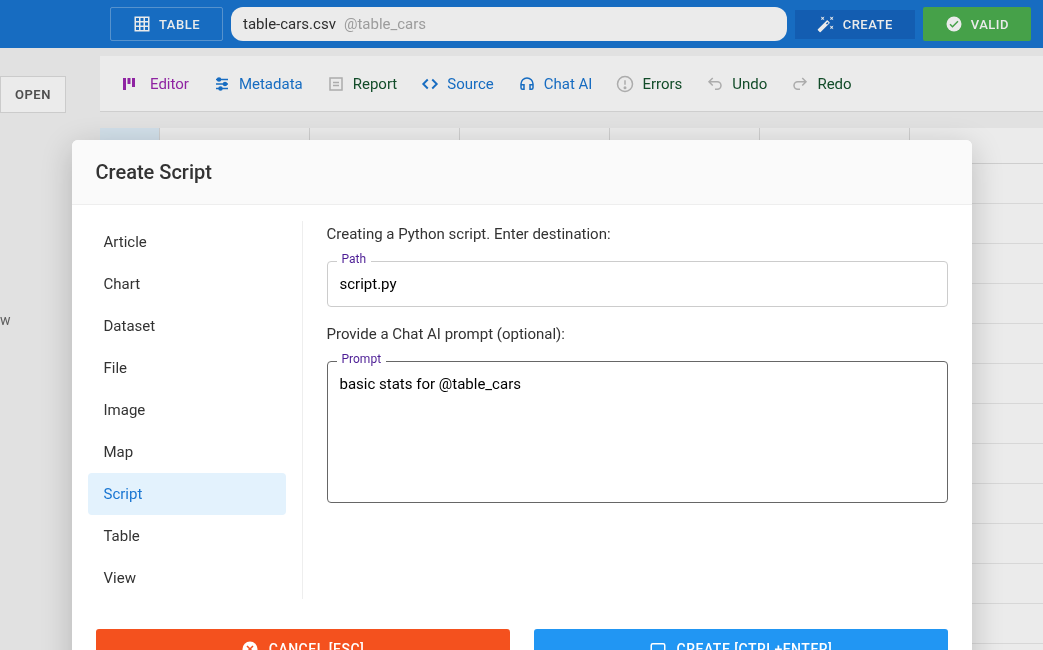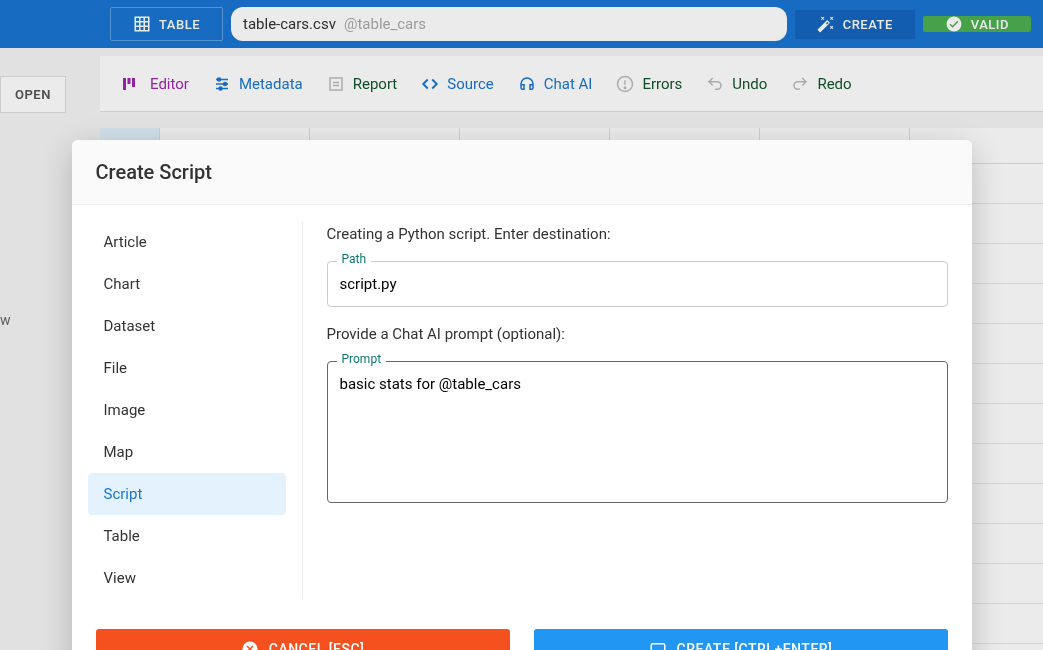--- a/index.html
+++ b/index.html
@@ -4,21 +4,21 @@
 <style>
 * { box-sizing: border-box; margin: 0; padding: 0; font-family: -apple-system, BlinkMacSystemFont, "Segoe UI", Roboto, Helvetica, Arial, sans-serif; }
 body { background: #f5f5f5; width: 1043px; height: 650px; overflow: hidden; position: relative; }
 
 .topbar { background: #1976d2; height: 48px; display: flex; align-items: center; padding: 0 12px; gap: 8px; }
 .table-btn { background: transparent; border: 1px solid rgba(255,255,255,0.3); color: #fff; padding: 6px 22px; display: flex; align-items: center; gap: 8px; font-size: 13px; font-weight: 500; letter-spacing: 0.5px; border-radius: 2px; height: 34px; margin-left: 98px; }
 .file-input { background: #fff; display: flex; align-items: center; padding: 0 12px; height: 34px; flex: 1; font-size: 15px; border-radius: 12px; margin-right: 0; }
 .file-input .filename { color: #333; margin-right: 8px; }
 .file-input .alias { color: #aaa; }
 .create-btn { background: #1565c0; color: #fff; border: none; padding: 0 22px; display: flex; align-items: center; gap: 8px; font-size: 13px; font-weight: 500; letter-spacing: 0.5px; height: 29px; }
-.valid-btn { background: #4caf50; color: #fff; border: none; padding: 0 22px; display: flex; align-items: center; gap: 8px; font-size: 13px; font-weight: 500; letter-spacing: 0.5px; height: 16px; border-radius: 2px; }
+.valid-btn { background: #4caf50; color: #fff; border: none; padding: 0 22px; display: flex; align-items: center; gap: 8px; font-size: 13px; font-weight: 500; letter-spacing: 0.5px; height: 34px; border-radius: 2px; }
 
 .toolbar { background: #fff; height: 56px; display: flex; align-items: center; padding: 0 20px; gap: 24px; border-bottom: 1px solid #e0e0e0; margin-left: 100px; margin-top: 8px; }
 .toolbar-item { display: flex; align-items: center; gap: 8px; font-size: 15px; cursor: pointer; }
 .toolbar-item.active { color: #9c27b0; gap: 12px; }
 .toolbar-item.blue { color: #1976d2; }
 .toolbar-item.disabled { color: #14532d; }
 
 .open-btn { position: absolute; left: 0; top: 76px; background: #fff; border: 1px solid #ddd; padding: 10px 14px; font-size: 13px; font-weight: 600; color: #555; letter-spacing: 0.5px; }
 
 .bg-table { position: absolute; left: 100px; right: 0; top: 128px; bottom: 0; background: #fff; }
@@ -34,21 +34,21 @@
 .modal-header h2 { font-size: 20px; font-weight: 500; color: #333; }
 .modal-body { display: flex; padding: 16px 0; min-height: 370px; }
 .modal-sidebar { width: 231px; padding: 0 16px; border-right: 1px solid #eee; }
 .modal-sidebar-item { padding: 12px 16px; font-size: 15px; color: #333; cursor: pointer; border-radius: 4px; }
 .modal-sidebar-item.selected { background: #e3f2fd; color: #1976d2; }
 .modal-content { flex: 1; padding: 4px 24px; }
 .modal-content .intro { font-size: 15px; color: #333; margin-bottom: 18px; }
 .field-wrap { position: relative; margin-bottom: 18px; }
 .field-wrap input, .field-wrap textarea { width: 100%; border: 1px solid #ccc; border-radius: 4px; padding: 13px 12px; font-size: 15px; font-family: inherit; }
 .field-wrap textarea { height: 142px; resize: none; border-color:#666; }
-.field-wrap .legend { position: absolute; top: -9px; left: 10px; background: #fff; padding: 0 5px; font-size: 12px; color: #0f766e; }
+.field-wrap .legend { position: absolute; top: -9px; left: 10px; background: #fff; padding: 0 5px; font-size: 12px; color: #4c1d95; }
 .prompt-label { font-size: 15px; color: #333; margin-bottom: 18px; }
 .modal-footer { display: flex; gap: 24px; padding: 14px 24px 18px; }
 .modal-footer button { flex: 1; height: 40px; border: none; color: #fff; font-size: 14px; font-weight: 500; letter-spacing: 0.5px; display: flex; align-items: center; justify-content: center; gap: 10px; border-radius: 3px; cursor: pointer; }
 .btn-cancel { background: #f4511e; }
 .btn-create { background: #2196f3; }
 
 .icon { display: inline-flex; width: 18px; height: 18px; }
 svg { width: 100%; height: 100%; }
 </style>
 </head>

